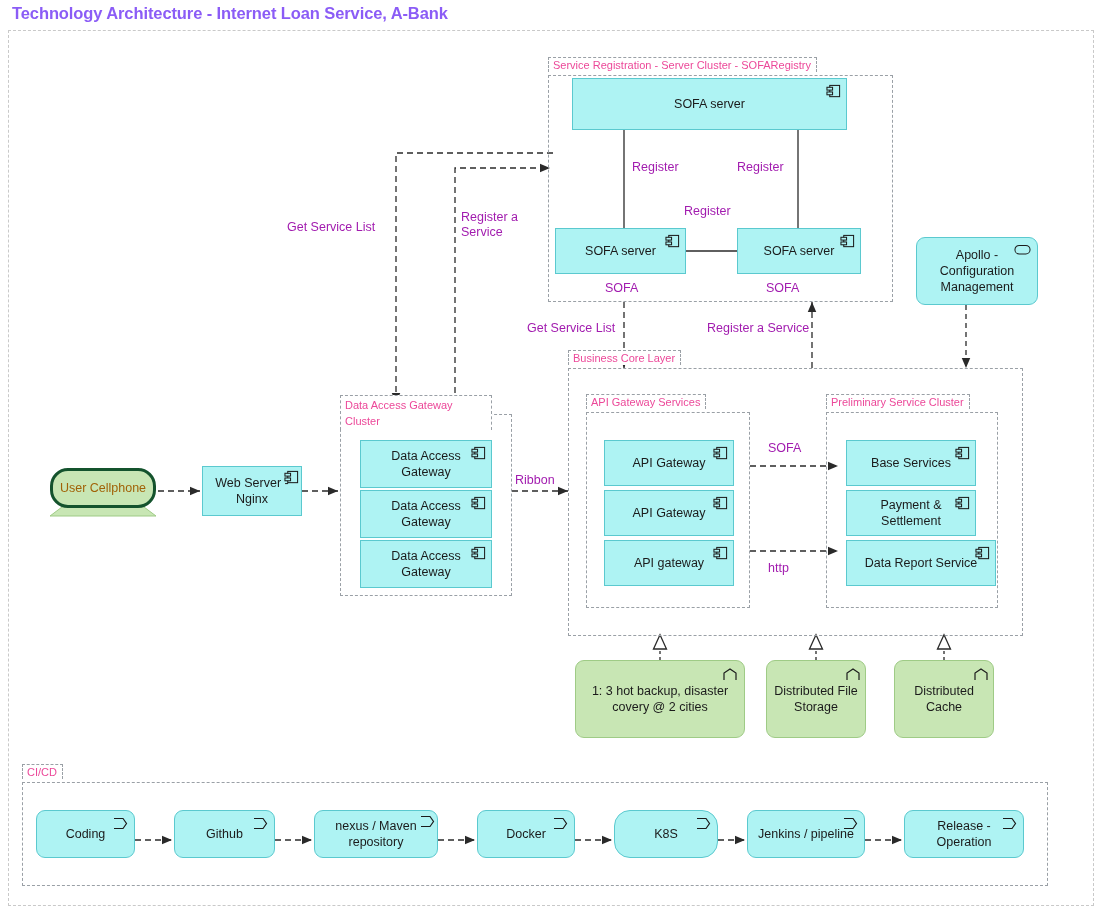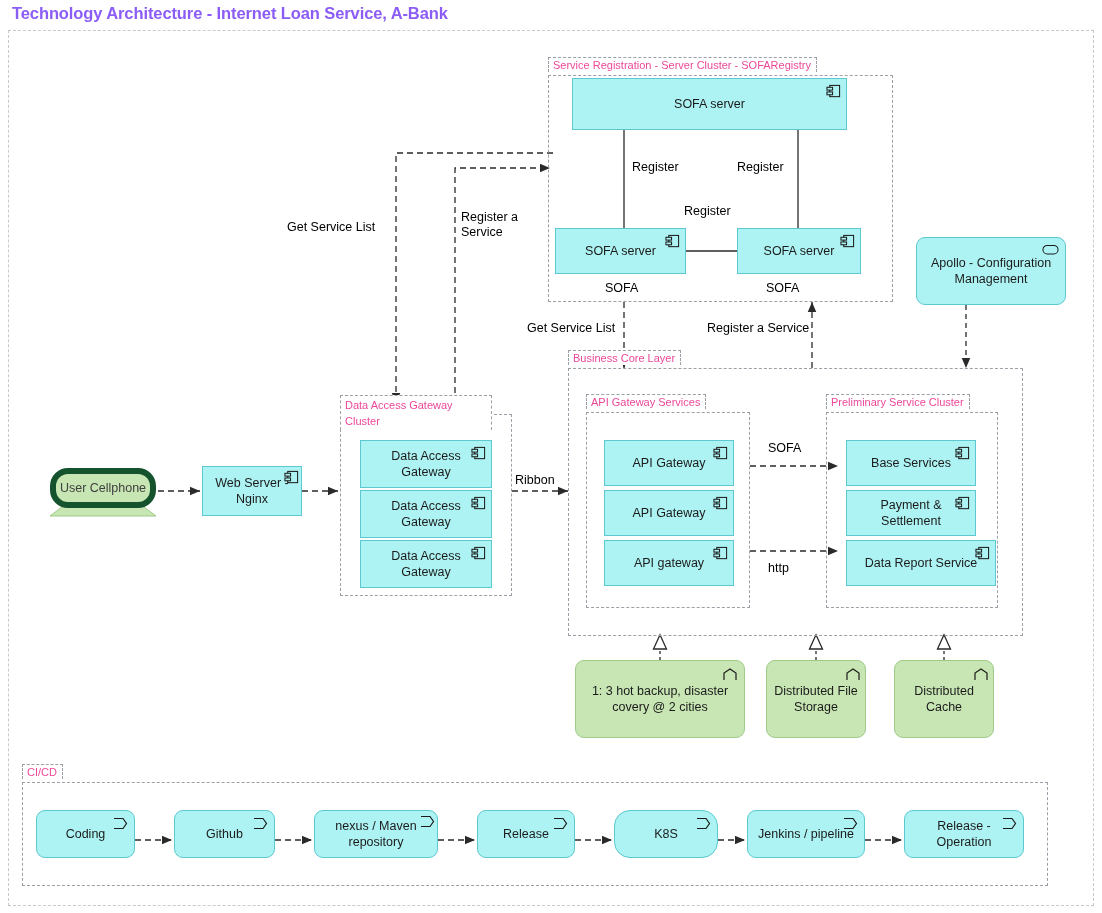--- a/index.html
+++ b/index.html
@@ -83,38 +83,38 @@
     position:absolute;
     right:5px; top:5px;
     width:15px; height:14px;
   }
   .ic svg{display:block;}
   
   .device{
     position:absolute;
     width:106px; height:40px;
     background:#c8e6b4;
-    border:6px solid #14532d;
+    border:3px solid #14532d;
     border-radius:18px;
     display:flex;align-items:center;justify-content:center;
-    font-size:12.5px;color:#404040;
+    font-size:12.5px;color:#a16207;
     box-sizing:border-box;
   }
   .device-base2{
     position:absolute;
     background:#c8e6b4;
     border:1px solid #9fcb86;
     border-top:none;
   }
   
   .clabel{
     position:absolute;
     font-size:12.5px;
     line-height:15px;
-    color:#000000;
+    color:#a21caf;
     white-space:nowrap;
     background:transparent;
   }
   .clabel.wrap{white-space:normal;}
   
   #wires{
     position:absolute;
     left:0;top:0;
     width:1102px;height:913px;
     pointer-events:none;
@@ -218,21 +218,21 @@
     </span>
   </div>
 
   <div class="clabel" style="left:605px; top:281px;">SOFA</div>
   <div class="clabel" style="left:766px; top:281px;">SOFA</div>
 
   <div class="clabel" style="left:632px; top:160px;">Register</div>
   <div class="clabel" style="left:737px; top:160px;">Register</div>
   <div class="clabel" style="left:684px; top:204px;">Register</div>
 
-  <div class="node round" style="left:916px; top:237px; width:150px; height:68px;">
+  <div class="node round" style="left:916px; top:237px; width:122px; height:68px;">
     <span class="lbl">Apollo - Configuration Management</span>
     <span class="ic" style="right:6px;top:6px;width:17px;height:11px;">
       <svg viewBox="0 0 18 12">
           <rect x="1" y="1.5" width="16" height="9" rx="4.5" ry="4.5" fill="none" stroke="#1b1b1b" stroke-width="1.1"></rect>
         </svg>
     </span>
   </div>
 
   <div class="device-base2" style="left:50px; top:505px; width:106px; height:0px; border:none;"></div>
   <svg style="position:absolute;left:44px;top:498px;width:118px;height:22px;" viewBox="0 0 118 22">
@@ -409,21 +409,21 @@
   </div>
   <div class="node round" style="left:314px; top:810px; width:124px; height:48px;">
     <span class="lbl">nexus / Maven repository</span>
     <span class="ic" style="right:2px;top:4px;width:16px;height:13px;">
       <svg viewBox="0 0 16 13">
           <path d="M2,1.5 L11,1.5 L14.5,6.5 L11,11.5 L2,11.5" fill="none" stroke="#1b1b1b" stroke-width="1.2"></path>
         </svg>
     </span>
   </div>
   <div class="node round" style="left:477px; top:810px; width:98px; height:48px;">
-    <span class="lbl">Release</span>
+    <span class="lbl">Docker</span>
     <span class="ic" style="right:6px;top:6px;width:16px;height:13px;">
       <svg viewBox="0 0 16 13">
           <path d="M2,1.5 L11,1.5 L14.5,6.5 L11,11.5 L2,11.5" fill="none" stroke="#1b1b1b" stroke-width="1.2"></path>
         </svg>
     </span>
   </div>
   <div class="node round" style="left:614px; top:810px; width:104px; height:48px;border-radius:16px;">
     <span class="lbl">K8S</span>
     <span class="ic" style="right:6px;top:6px;width:16px;height:13px;">
       <svg viewBox="0 0 16 13">

